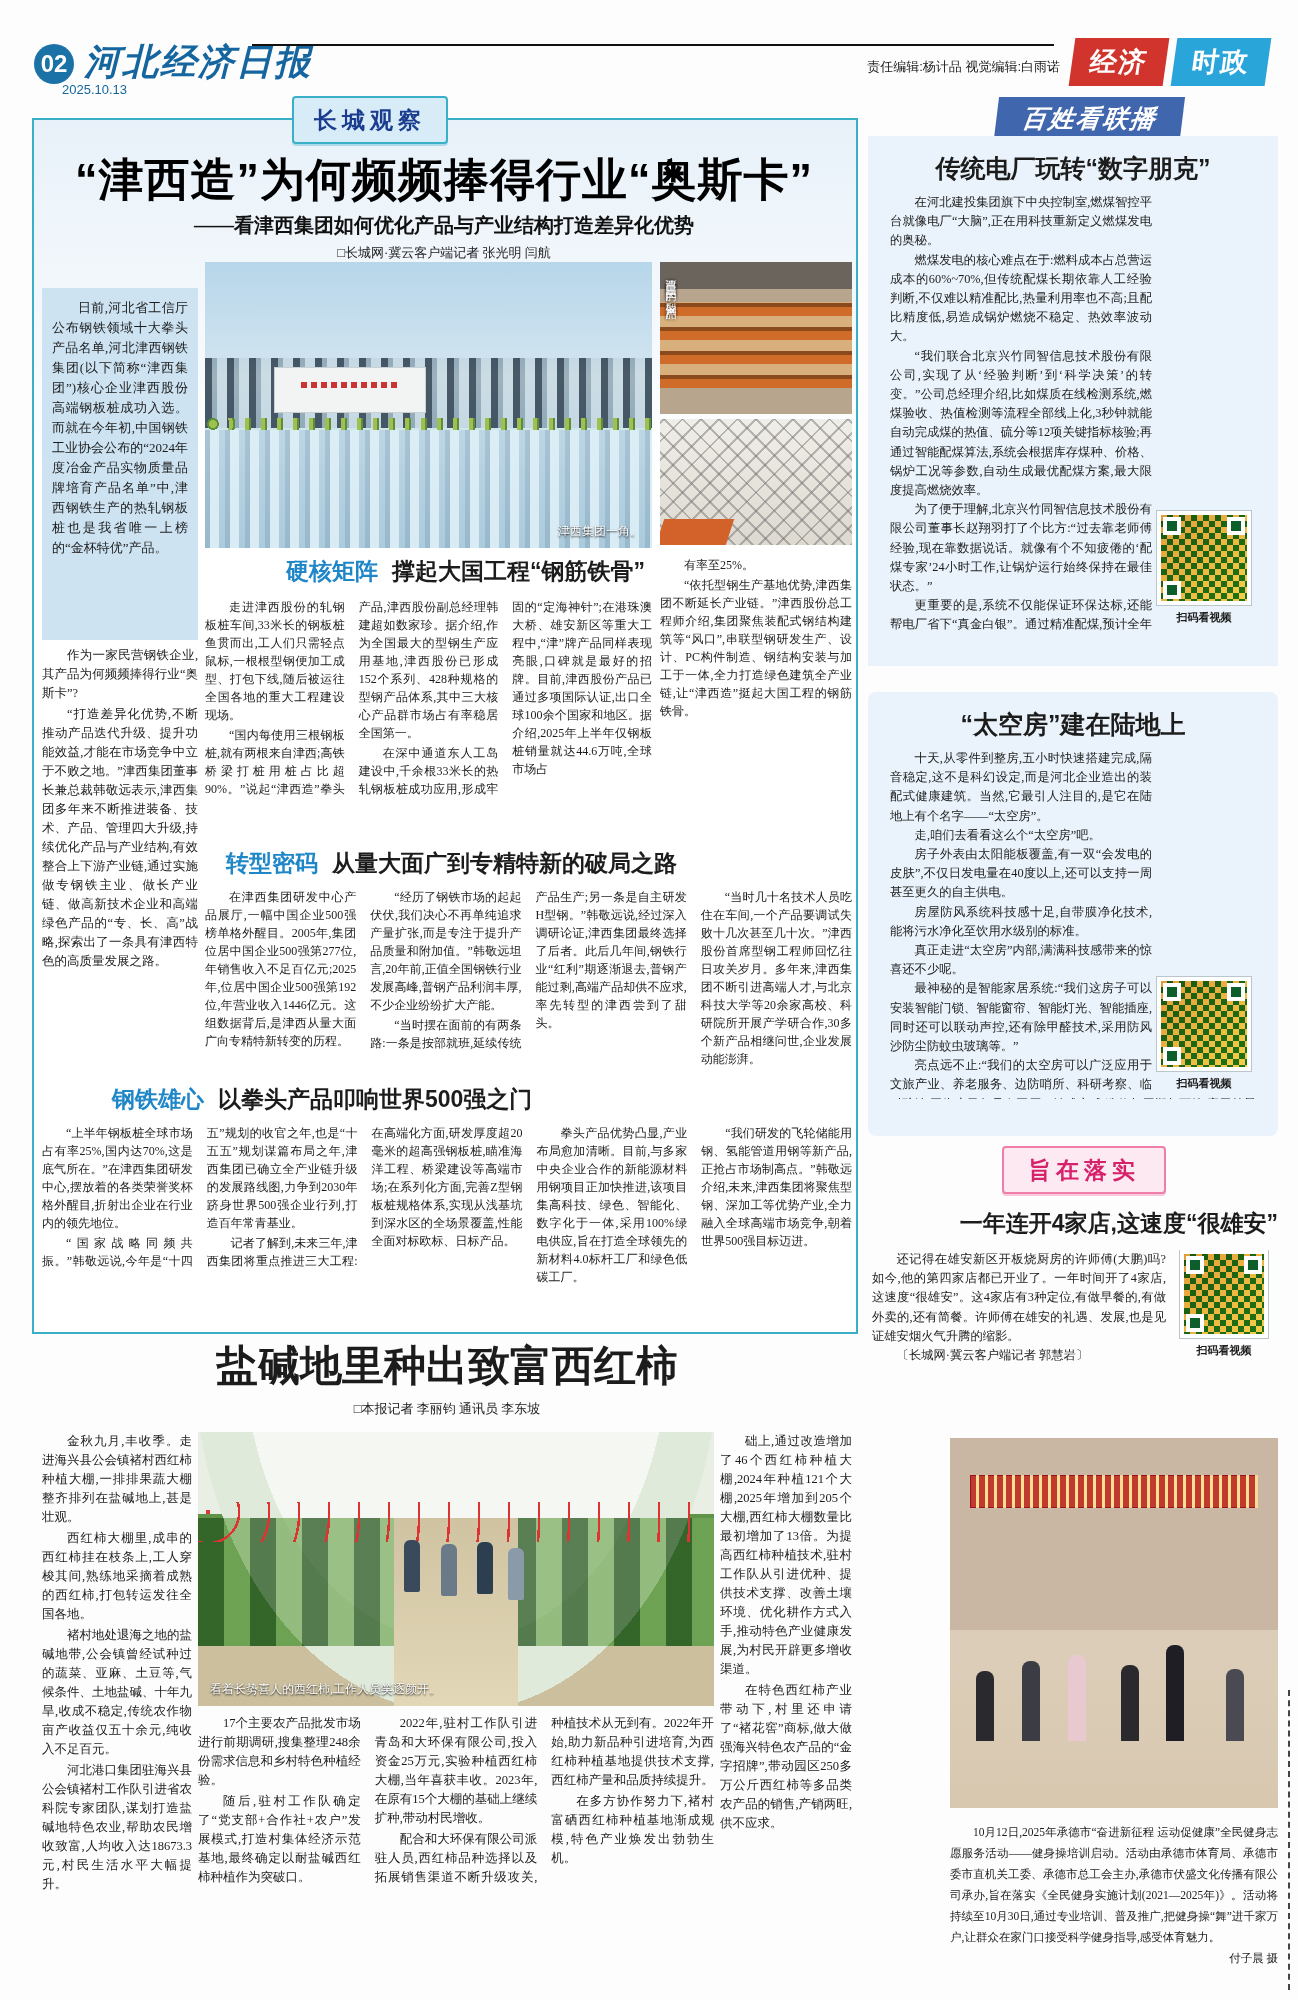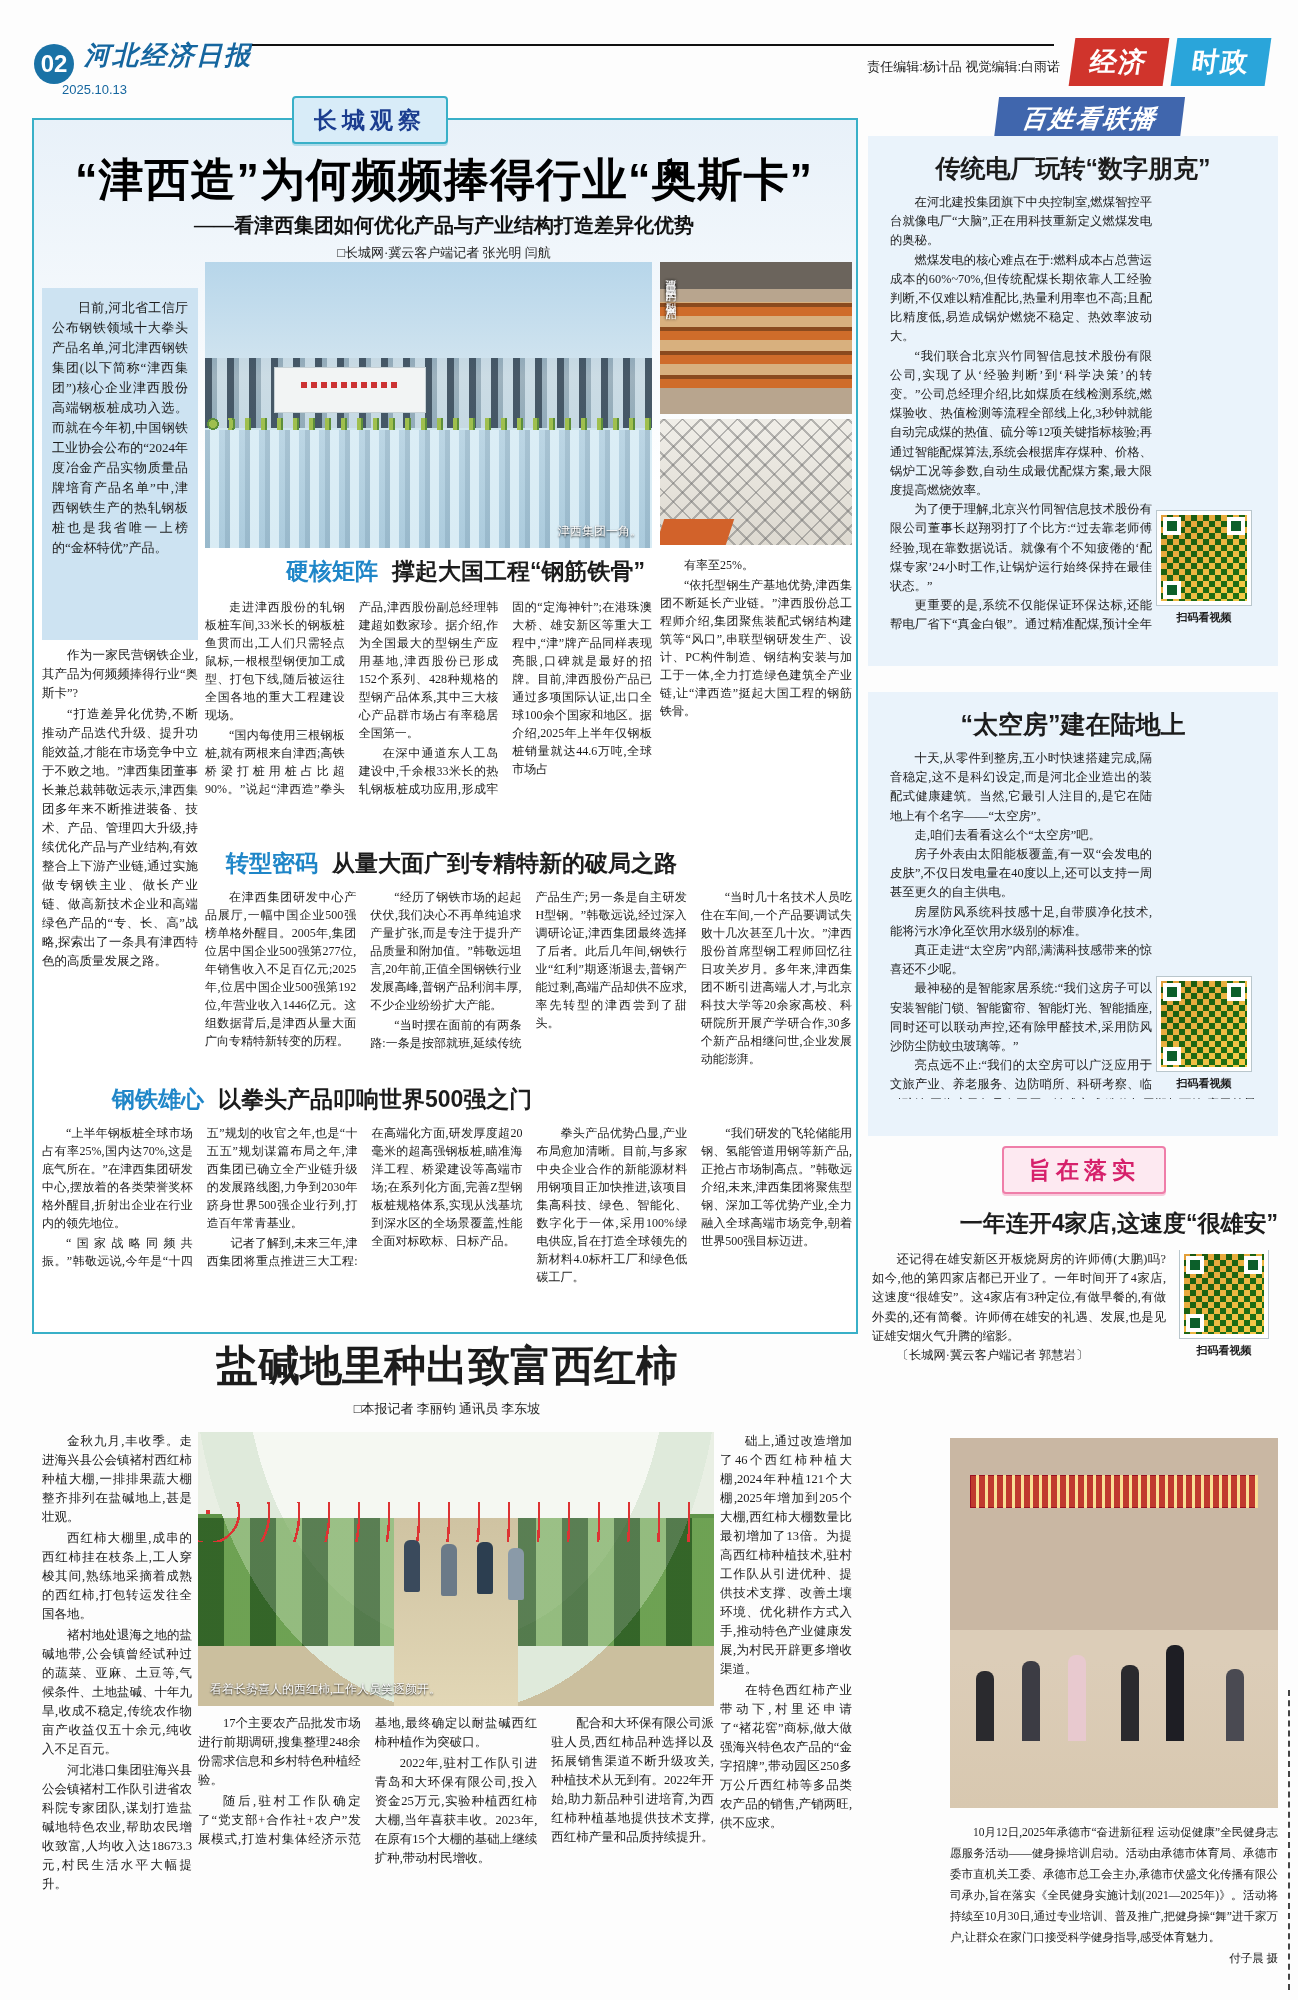--- a/index.html
+++ b/index.html
@@ -2,21 +2,21 @@
 <html><head>
 <meta charset="utf-8">
 <style>
   html,body{margin:0;padding:0;background:#9a9a9a;}
   #canvas{position:relative;width:1298px;height:2000px;background:#fdfdfd;margin:0 auto;overflow:hidden;
           font-family:"Liberation Serif","DejaVu Serif",serif;color:#1c1c1c;}
   .abs{position:absolute;}
   
   .pagenum{left:34px;top:44px;width:40px;height:40px;border-radius:50%;background:#1a72a6;color:#fff;
            font-family:"Liberation Sans",sans-serif;font-weight:bold;font-size:24px;line-height:40px;text-align:center;}
-  .masthead{left:84px;top:38px;font-size:26px;font-weight:bold;font-style:italic;color:#15669f;letter-spacing:2px;}
+  .masthead{left:84px;top:38px;font-size:36px;font-weight:bold;font-style:italic;color:#15669f;letter-spacing:2px;}
   .dateline{left:62px;top:82px;font-size:13px;color:#15669f;font-family:"Liberation Sans",sans-serif;}
   .hairline{left:252px;top:44px;width:802px;height:2px;background:#111;}
   .editors{left:630px;top:58px;width:430px;text-align:right;font-size:13px;color:#222;font-family:"Liberation Sans",sans-serif;}
   .tag{top:38px;height:48px;line-height:48px;text-align:center;color:#fff;font-family:"Liberation Sans",sans-serif;
        font-weight:bold;font-size:27px;transform:skewX(-8deg);letter-spacing:2px;}
   .tag-eco{left:1072px;width:94px;background:#d0342c;}
   .tag-pol{left:1174px;width:94px;background:#2aa5da;}
   
   .obox{left:32px;top:118px;width:822px;height:1212px;border:2px solid #39b0c8;
         background:linear-gradient(180deg,#e8f1f9 0%,#ffffff 30%);}
@@ -79,21 +79,21 @@
   .tomato-dots{position:absolute;left:0;top:70px;width:100%;height:40px;
      background:repeating-radial-gradient(circle at 10px 10px,#d33 0 2.5px,transparent 2.5px 30px);}
   .t-cols{left:198px;top:1714px;width:516px;height:276px;column-count:3;column-gap:14px;}
   .t-c5{left:720px;top:1432px;width:132px;height:556px;}
   
   .bx-badge{left:996px;top:97px;width:186px;height:46px;background:#4066ad;transform:skewX(-7deg);
      color:#fff;font-family:"Liberation Sans",sans-serif;font-weight:bold;font-style:italic;font-size:25px;
      line-height:42px;text-align:center;letter-spacing:2px;border-bottom:4px solid #2c4b85;}
   .panel{background:#eaf3fb;}
   .p1{left:868px;top:136px;width:410px;height:530px;}
-  .p2{left:868px;top:692px;width:410px;height:444px;}
+  .p2{left:868px;top:692px;width:410px;height:444px;border-radius:8px;}
   .ph2{text-align:center;font-size:25px;font-weight:900;font-family:"Liberation Sans",sans-serif;margin:16px 10px 8px;}
   .pbody{margin:0 22px;font-size:12.3px;line-height:19.2px;text-align:justify;overflow:hidden;}
   .p1 .pbody{height:440px;}
   .p2 .pbody{height:350px;}
   .pbody p{margin:0;text-indent:2em;}
   .push{float:right;width:104px;}
   .qrwrap{float:right;clear:right;width:104px;text-align:center;}
   .qr{width:86px;height:86px;margin:0 auto;border:4px solid #fff;outline:1px solid #b9c6cc;position:relative;
       background:repeating-conic-gradient(#1f8a44 0 25%,#f7f7f2 0 50%) 0 0/12px 12px,linear-gradient(135deg,#e9a23b,#ffd54d);
       background-blend-mode:multiply;}
@@ -211,20 +211,21 @@
     <div class="person" style="left:47%;top:112px;background:#6b7a88;"></div>
     <div class="person" style="left:54%;top:110px;background:#2c3e50;"></div>
     <div class="person" style="left:60%;top:116px;background:#8a9aa8;"></div>
     <div class="pcap" style="left:12px;right:auto;">看着长势喜人的西红柿,工作人员笑逐颜开。</div>
   </div>
   <div class="abs tcol t-cols">
       <p>17个主要农产品批发市场进行前期调研,搜集整理248余份需求信息和乡村特色种植经验。</p>
       <p>随后,驻村工作队确定了“党支部+合作社+农户”发展模式,打造村集体经济示范基地,最终确定以耐盐碱西红柿种植作为突破口。</p>
       <p>2022年,驻村工作队引进青岛和大环保有限公司,投入资金25万元,实验种植西红柿大棚,当年喜获丰收。2023年,在原有15个大棚的基础上继续扩种,带动村民增收。</p>
       <p>配合和大环保有限公司派驻人员,西红柿品种选择以及拓展销售渠道不断升级攻关,种植技术从无到有。2022年开始,助力新品种引进培育,为西红柿种植基地提供技术支撑,西红柿产量和品质持续提升。</p>
+      <p>在多方协作努力下,褚村富硒西红柿种植基地渐成规模,特色产业焕发出勃勃生机。</p>
     </div>
   <div class="abs tcol t-c5">
       <p>础上,通过改造增加了46个西红柿种植大棚,2024年种植121个大棚,2025年增加到205个大棚,西红柿大棚数量比最初增加了13倍。为提高西红柿种植技术,驻村工作队从引进优种、提供技术支撑、改善土壤环境、优化耕作方式入手,推动特色产业健康发展,为村民开辟更多增收渠道。</p>
       <p>在特色西红柿产业带动下,村里还申请了“褚花窖”商标,做大做强海兴特色农产品的“金字招牌”,带动园区250多万公斤西红柿等多品类农产品的销售,产销两旺,供不应求。</p>
     </div>
 
   <div class="abs bx-badge">百姓看联播</div>
 
   <div class="abs panel p1">
     <div class="ph2">传统电厂玩转“数字朋克”</div>

